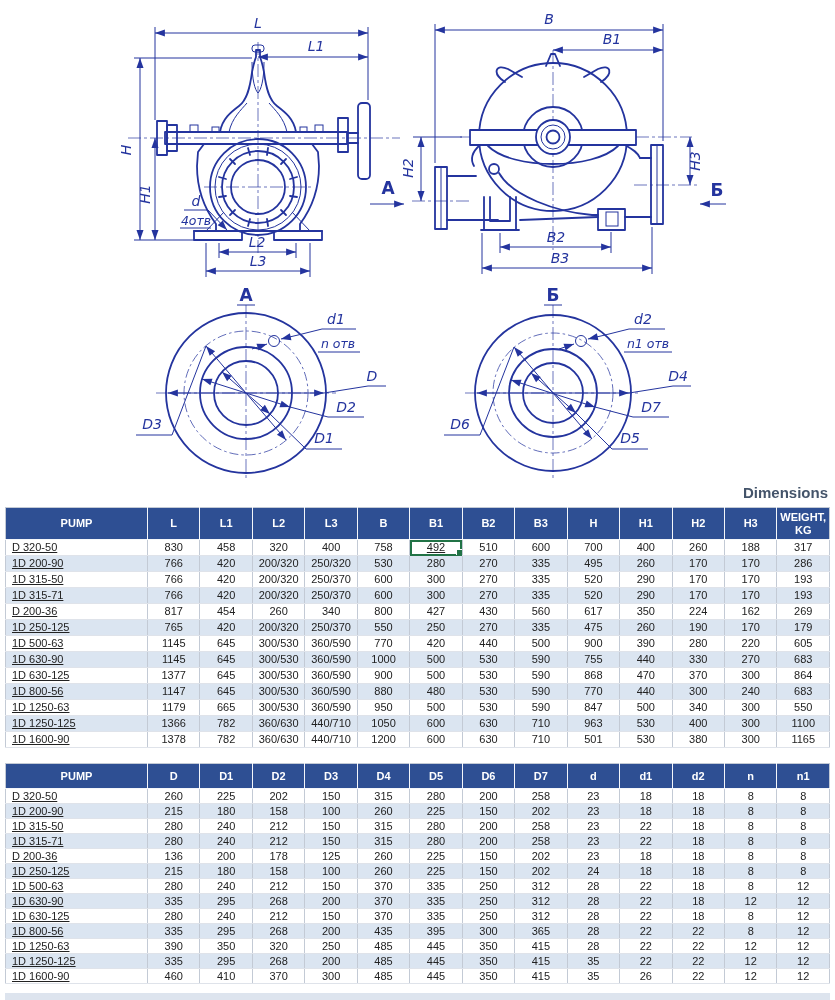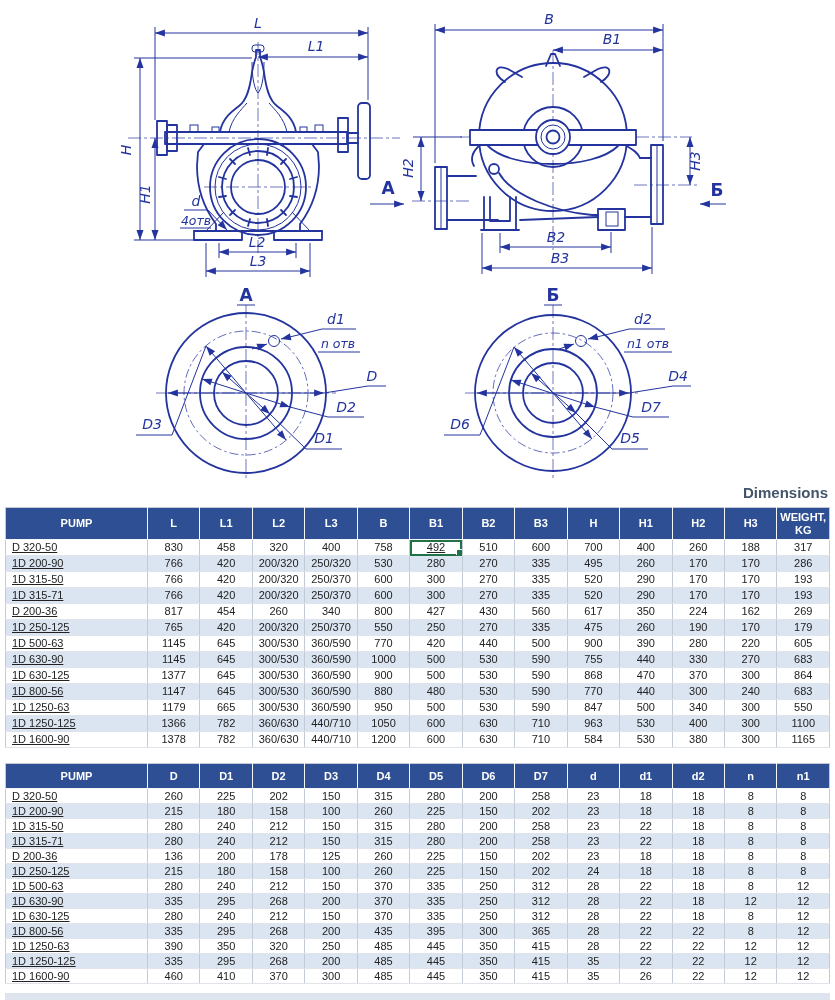--- a/index.html
+++ b/index.html
@@ -493,21 +493,21 @@
       <tr>
         <td class="pump-col">1D 1600-90</td>
         <td>1378</td>
         <td>782</td>
         <td>360/630</td>
         <td>440/710</td>
         <td>1200</td>
         <td>600</td>
         <td>630</td>
         <td>710</td>
-        <td>584</td>
+        <td>501</td>
         <td>530</td>
         <td>380</td>
         <td>300</td>
         <td>1165</td>
       </tr>
     </tbody>
 </table>
 
 <table class="tbl" id="table2">
   <thead>

